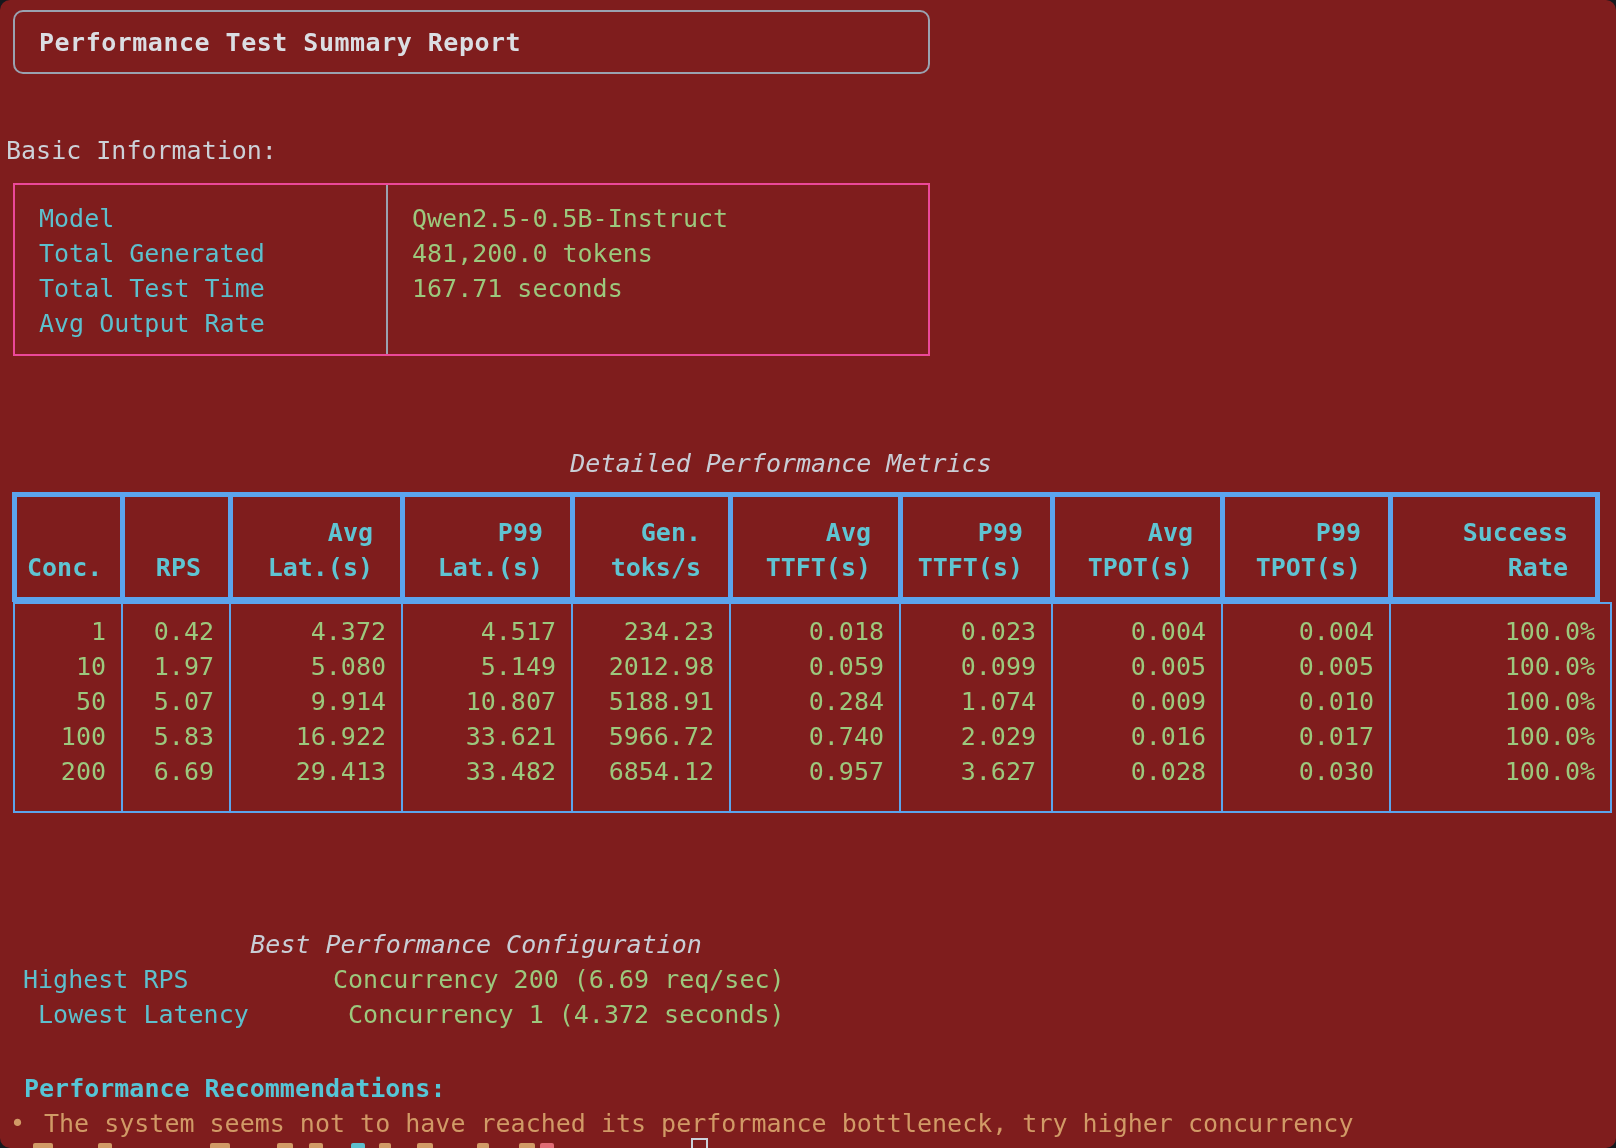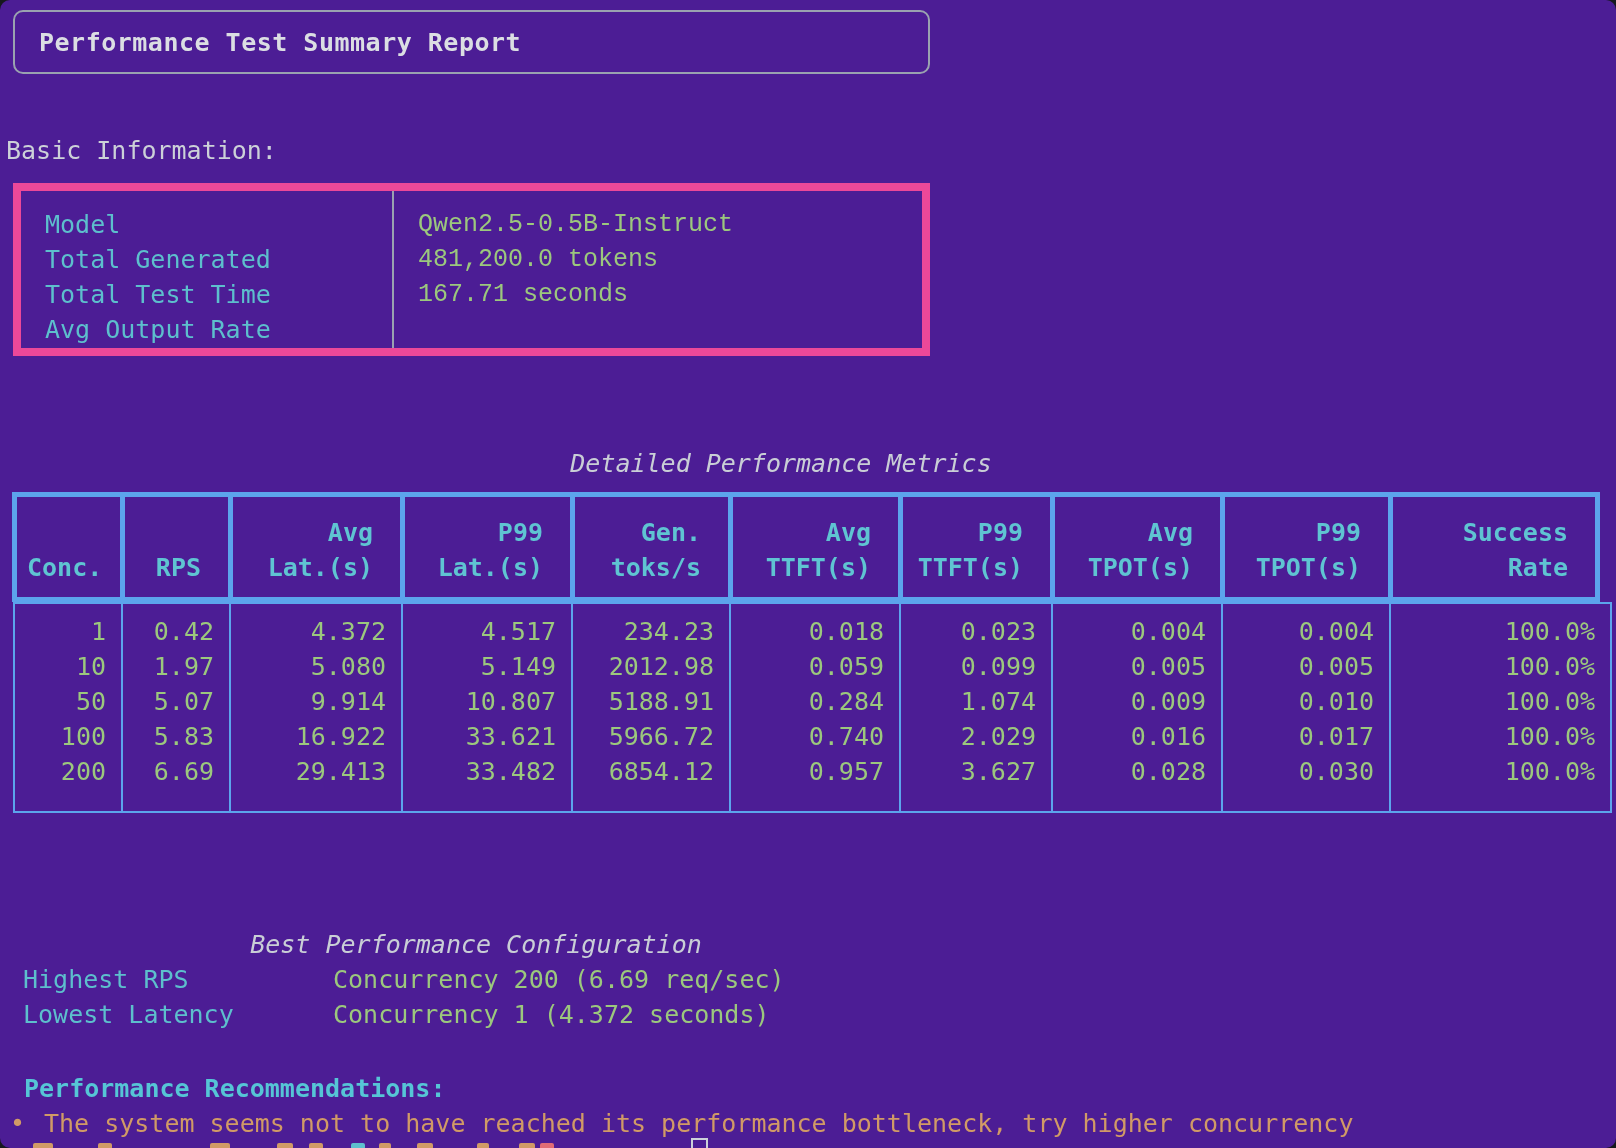--- a/index.html
+++ b/index.html
@@ -1,42 +1,42 @@
 <!DOCTYPE html>
 <html><head>
 <meta charset="utf-8">
 <style>
   html,body{margin:0;padding:0;background:#16181d;}
   .terminal{
     position:relative;
     width:1616px;height:1148px;
-    background:#4c1d95;
+    background:#7f1d1d;
     overflow:hidden;
     border-radius:10px;
     font-family:"DejaVu Sans Mono","Liberation Mono",monospace;
     font-size:25px;line-height:35px;
     color:#d6dade;
     -webkit-font-smoothing:antialiased;
   }
   
   .title-box{
     position:absolute;left:13px;top:10px;width:917px;height:64px;
     box-sizing:border-box;border:2px solid #9aa2b0;border-radius:10px;
     display:flex;align-items:center;padding-left:24px;
   }
   .title-box span{font-weight:bold;color:#dbdee3;letter-spacing:.5px;}
   
   .basic-heading{position:absolute;left:6px;top:133px;color:#ccd1d8;}
   .basic-box{
     position:absolute;left:13px;top:183px;width:917px;height:173px;
-    box-sizing:border-box;border:8px solid #ec4899;display:flex;
+    box-sizing:border-box;border:2px solid #ec4899;display:flex;
   }
   .basic-col{box-sizing:border-box;padding:16px 0 0 24px;}
   .basic-col.labels{width:373px;border-right:2px solid #9aa2b0;color:#5dbfcd;}
-  .basic-col.values{flex:1;color:#9cc87d;font-family:Liberation Mono, monospace;}
+  .basic-col.values{flex:1;color:#9cc87d;}
   .basic-col div{height:35px;white-space:pre;}
   
   .metrics-title{
     position:absolute;left:13px;top:446px;width:1536px;text-align:center;
     font-style:italic;color:#c9ced6;
   }
   .metrics-header{
     position:absolute;left:12px;top:492px;width:1588px;height:110px;
     box-sizing:border-box;border:5px solid #5ca4ec;
     display:grid;grid-template-columns:103px 108px 172px 170px 158px 170px 152px 170px 168px auto;
@@ -58,21 +58,21 @@
     padding:10px 15px 0 0;color:#9cc87d;text-align:right;
   }
   .metrics-body .b-col.first{border-left:none;}
   .metrics-body .b-col div{height:35px;white-space:pre;}
   
   .best-title{
     position:absolute;left:13px;top:927px;width:926px;text-align:center;
     font-style:italic;color:#c9ced6;
   }
   .best-rows{position:absolute;left:23px;top:962px;}
-  .best-row{display:flex;height:35px;white-space:pre;}
+  .best-row{display:flex;height:35px;white-space:pre;justify-content:flex-end;}
   .best-row .lbl{width:310px;color:#5dbfcd;}
   .best-row .val{color:#9cc87d;}
   
   .recs-heading{position:absolute;left:24px;top:1071px;font-weight:bold;color:#56c5d6;}
   .recs-list{position:absolute;left:10px;top:1106px;color:#d19a66;}
   .rec-item{display:flex;height:35px;white-space:pre;}
   .rec-item .bullet{width:34px;}
   
   .clipped-line{position:absolute;left:0;top:1143px;width:1616px;height:5px;}
   .frag{position:absolute;top:0;height:5px;border-radius:2px 2px 0 0;background:#d19a66;}

